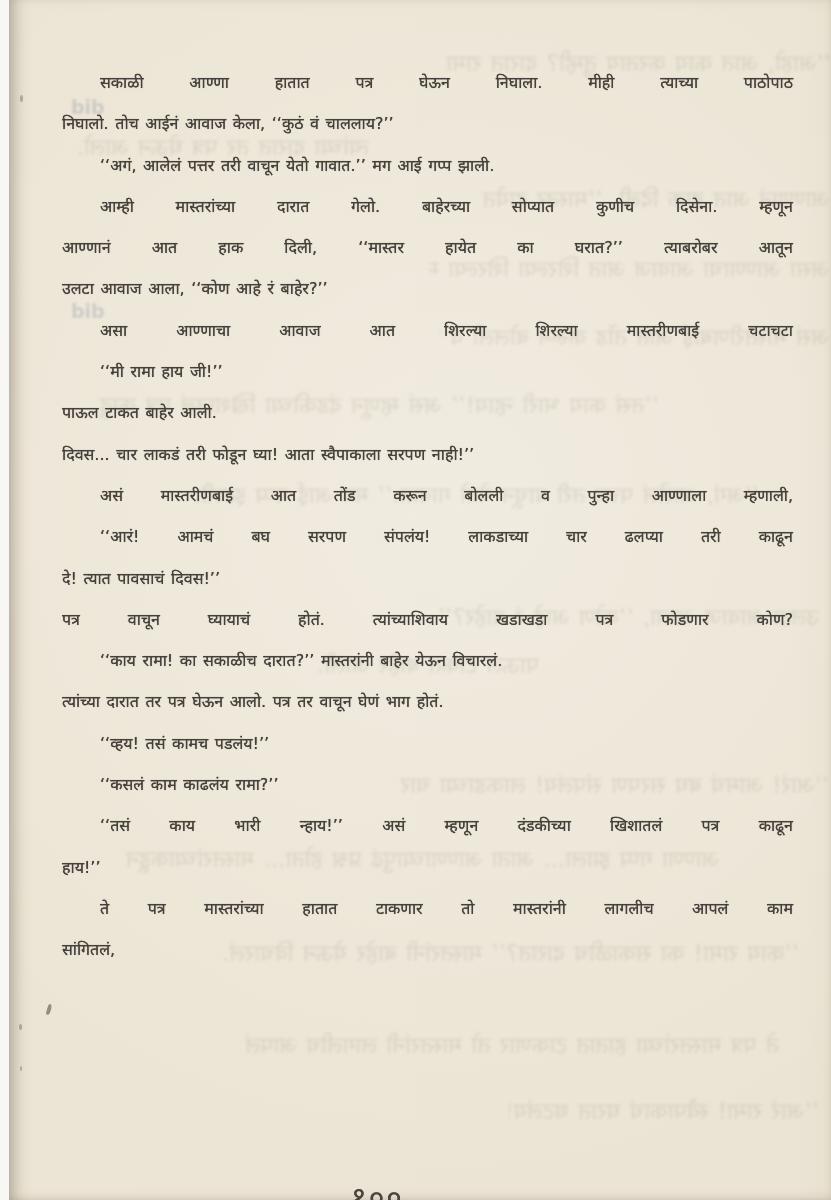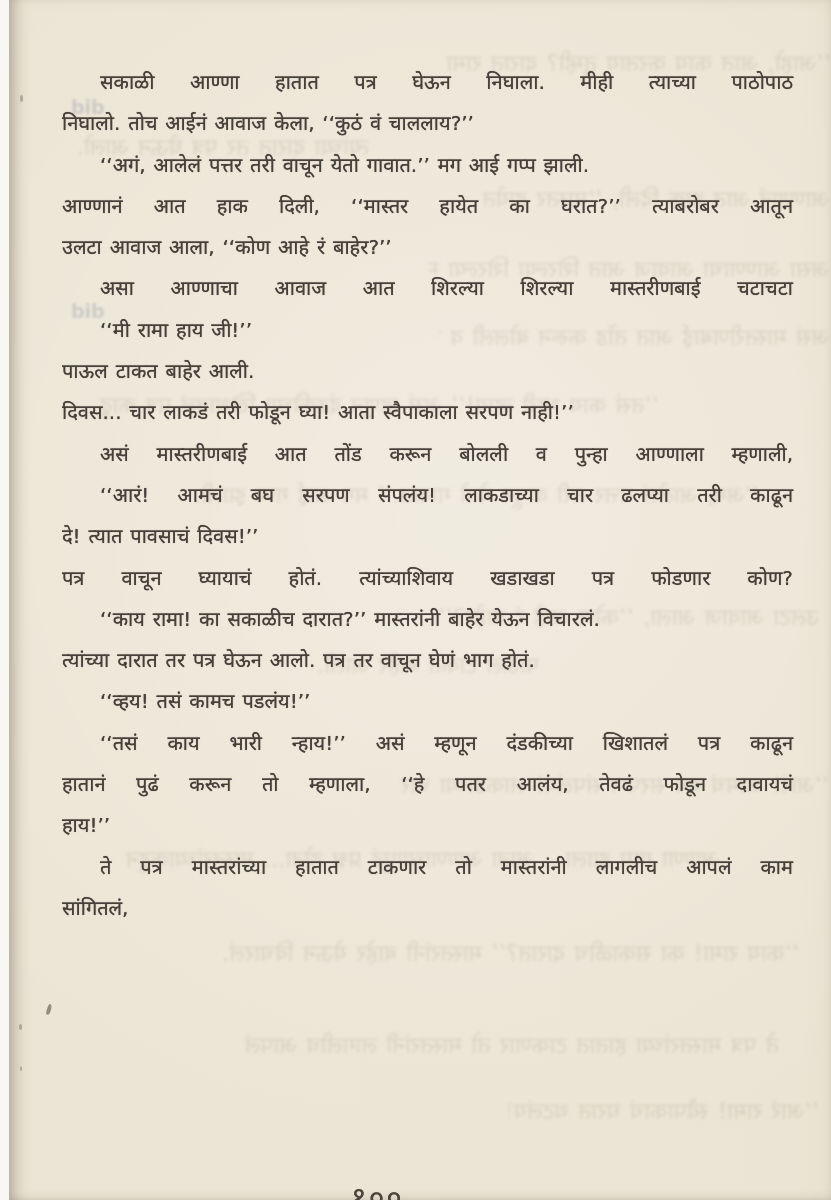--- a/index.html
+++ b/index.html
@@ -37,21 +37,21 @@
   .b10{top:768px; left:390px; width:430px;}
   .b11{top:842px; left:10px;  width:700px;}
   .b12{top:936px; left:180px; width:610px;}
   .b13{top:1028px;left:230px; width:540px;}
   .b14{top:1094px;left:500px; width:310px;}
   .bl1{top:96px; left:62px;}
   .bl2{top:300px;left:62px;}
 
   .text-block{
     position:absolute;left:53px;top:62px;width:731px;
-    color:#45403a;font-size:20px;line-height:41.3px;
+    color:#45403a;font-size:16px;line-height:41.3px;
     text-shadow:0 0 .7px rgba(64,58,50,.85);
     word-spacing:1.5px;
   }
   .line{white-space:nowrap;height:41.3px;}
   .line.indent{padding-left:38px;}
   .line.fill{text-align:justify;text-align-last:justify;}
 
   .page-number{
     position:absolute;left:0;right:85px;top:1136px;text-align:center;
     font-size:30px;color:#4c463d;text-shadow:0 0 .6px rgba(70,64,55,.8);
@@ -89,35 +89,36 @@
     <div class="bleed b13">ते पत्र मास्तरांच्या हातात टाकणार तो मास्तरांनी लागलीच आपलं काम</div>
     <div class="bleed b14">‘‘आरं रामा! स्वैपाकाचं घरात थटलंय! लाकडाच्या चार ढलप्या तरी</div>
     <div class="bleed latin bl1">bib</div>
     <div class="bleed latin bl2">bib</div>
   </div>
 
   <div class="text-block">
     <div class="line indent fill">सकाळी आण्णा हातात पत्र घेऊन निघाला. मीही त्याच्या पाठोपाठ</div>
     <div class="line">निघालो. तोच आईनं आवाज केला, ‘‘कुठं वं चाललाय?’’</div>
     <div class="line indent">‘‘अगं, आलेलं पत्तर तरी वाचून येतो गावात.’’ मग आई गप्प झाली.</div>
+    <div class="line indent fill">आम्ही मास्तरांच्या दारात गेलो. बाहेरच्या सोप्यात कुणीच दिसेना. म्हणून</div>
     <div class="line fill">आण्णानं आत हाक दिली, ‘‘मास्तर हायेत का घरात?’’ त्याबरोबर आतून</div>
     <div class="line">उलटा आवाज आला, ‘‘कोण आहे रं बाहेर?’’</div>
     <div class="line indent fill">असा आण्णाचा आवाज आत शिरल्या शिरल्या मास्तरीणबाई चटाचटा</div>
     <div class="line indent">‘‘मी रामा हाय जी!’’</div>
     <div class="line">पाऊल टाकत बाहेर आली.</div>
     <div class="line">दिवस... चार लाकडं तरी फोडून घ्या! आता स्वैपाकाला सरपण नाही!’’</div>
     <div class="line indent fill">असं मास्तरीणबाई आत तोंड करून बोलली व पुन्हा आण्णाला म्हणाली,</div>
     <div class="line indent fill">‘‘आरं! आमचं बघ सरपण संपलंय! लाकडाच्या चार ढलप्या तरी काढून</div>
     <div class="line">दे! त्यात पावसाचं दिवस!’’</div>
     <div class="line fill">पत्र वाचून घ्यायाचं होतं. त्यांच्याशिवाय खडाखडा पत्र फोडणार कोण?</div>
     <div class="line indent">‘‘काय रामा! का सकाळीच दारात?’’ मास्तरांनी बाहेर येऊन विचारलं.</div>
     <div class="line">त्यांच्या दारात तर पत्र घेऊन आलो. पत्र तर वाचून घेणं भाग होतं.</div>
     <div class="line indent">‘‘व्हय! तसं कामच पडलंय!’’</div>
+    <div class="line indent">‘‘कसलं काम काढलंय रामा?’’</div>
     <div class="line indent fill">‘‘तसं काय भारी न्हाय!’’ असं म्हणून दंडकीच्या खिशातलं पत्र काढून</div>
-    <div class="line fill">हातानं पुढं करून तो म्हणाला, ‘‘हे पतर आलंय, तेवढं फोडून दावायचं</div>
     <div class="line">हाय!’’</div>
     <div class="line indent fill">ते पत्र मास्तरांच्या हातात टाकणार तो मास्तरांनी लागलीच आपलं काम</div>
     <div class="line">सांगितलं,</div>
   </div>
 
   <div class="page-number">१००</div>
 
   <div class="pen-mark"></div>
   <div class="speck s1"></div>
   <div class="speck s2"></div>

